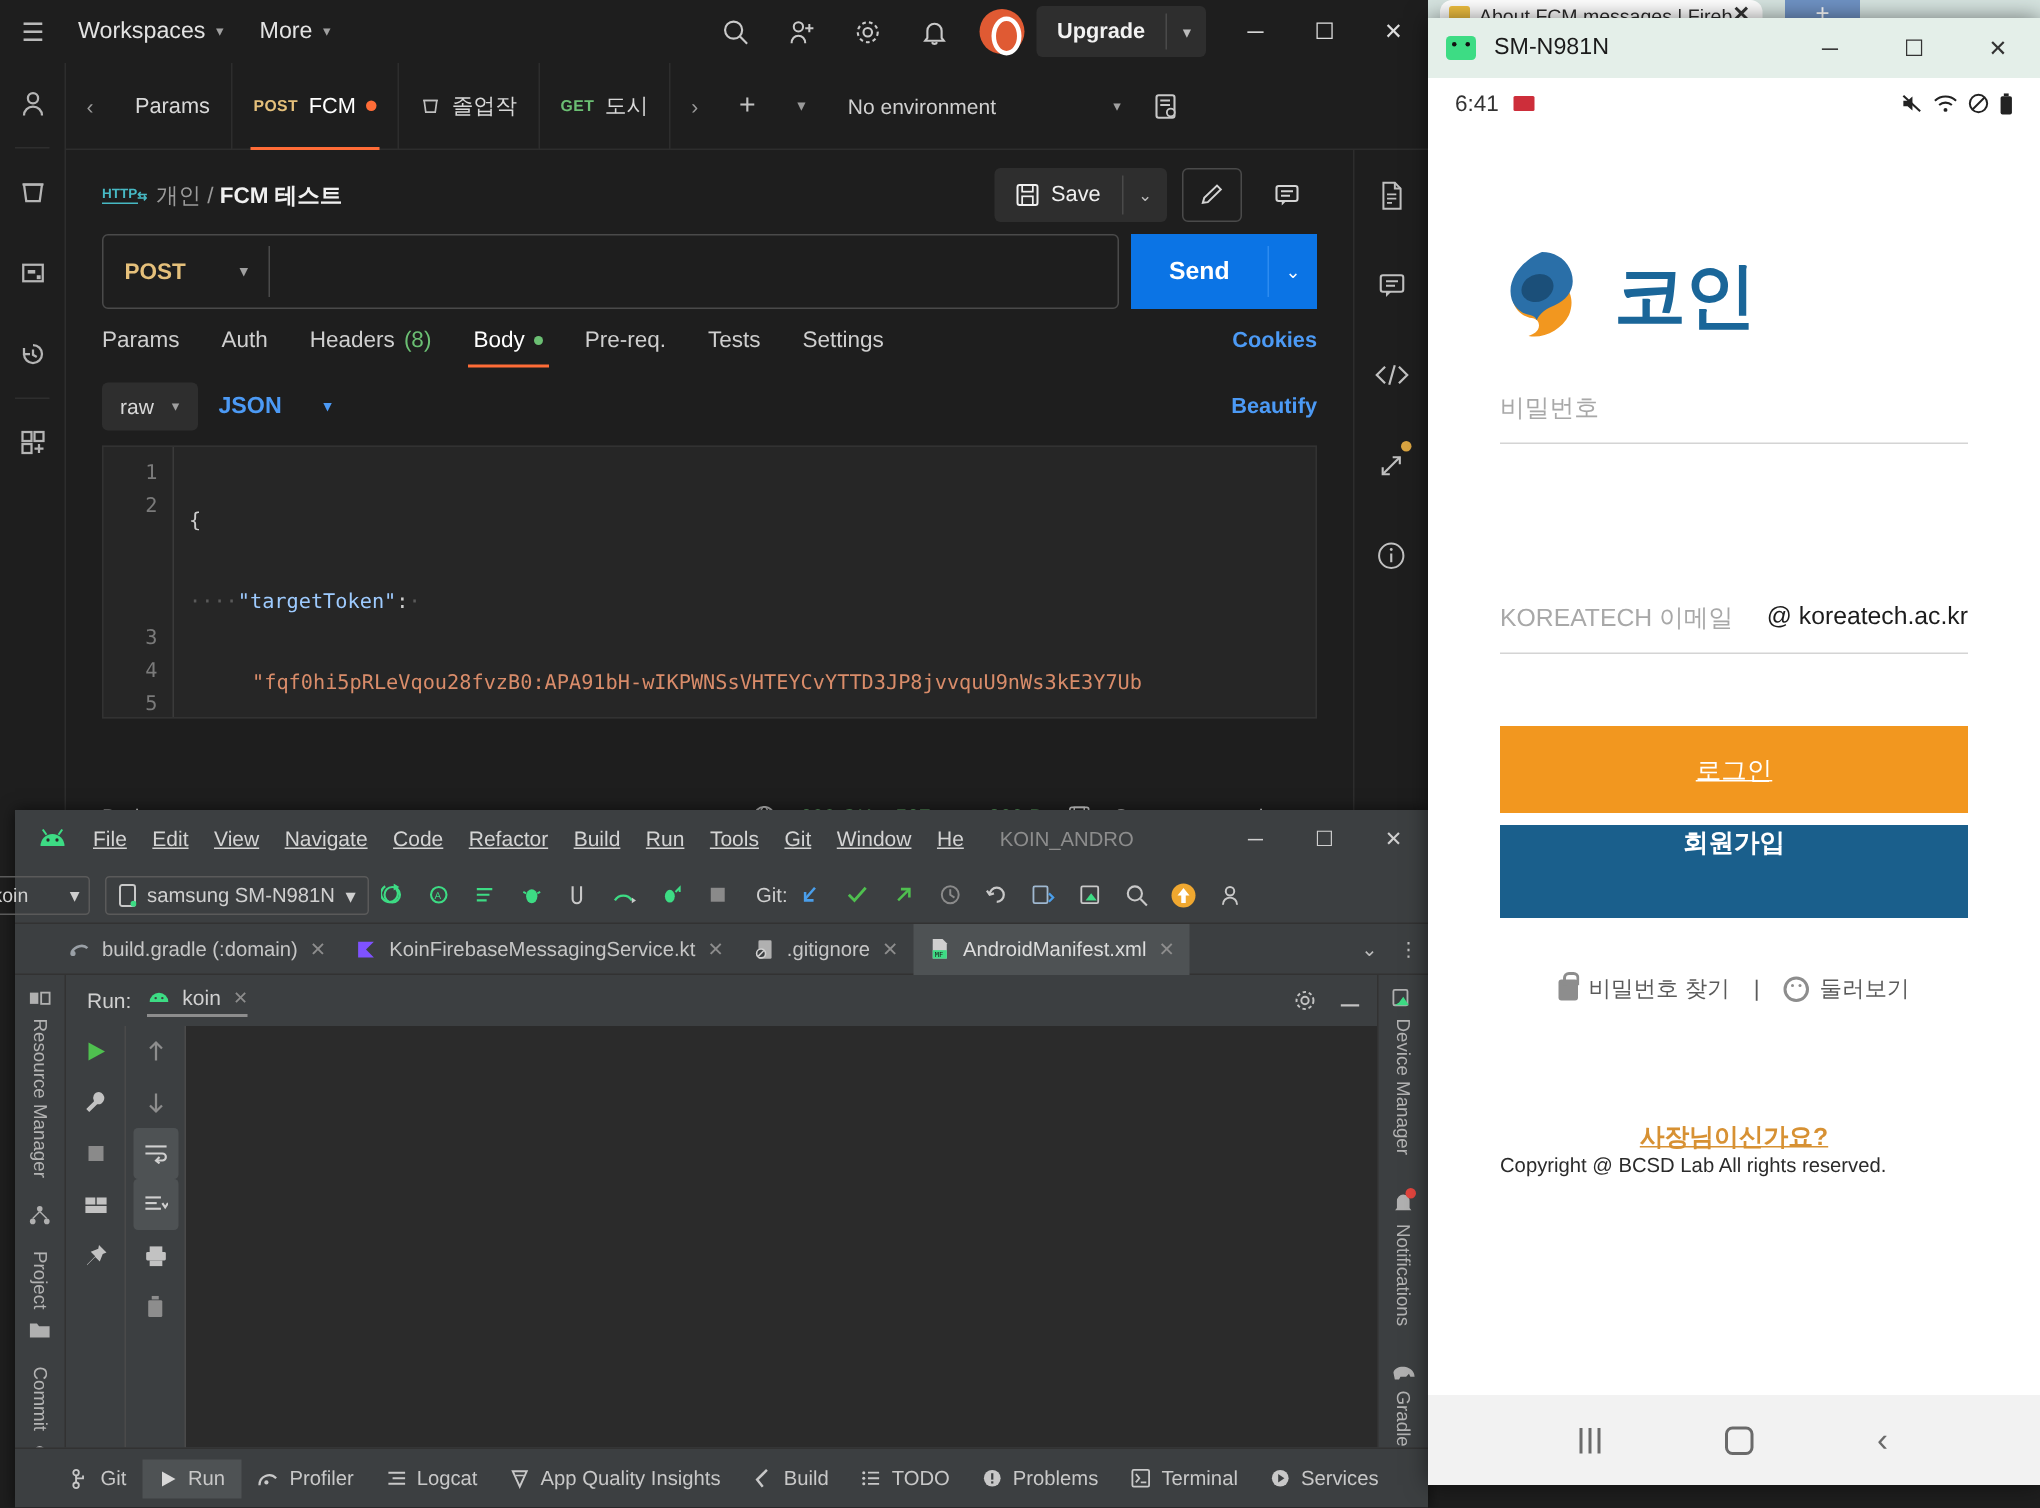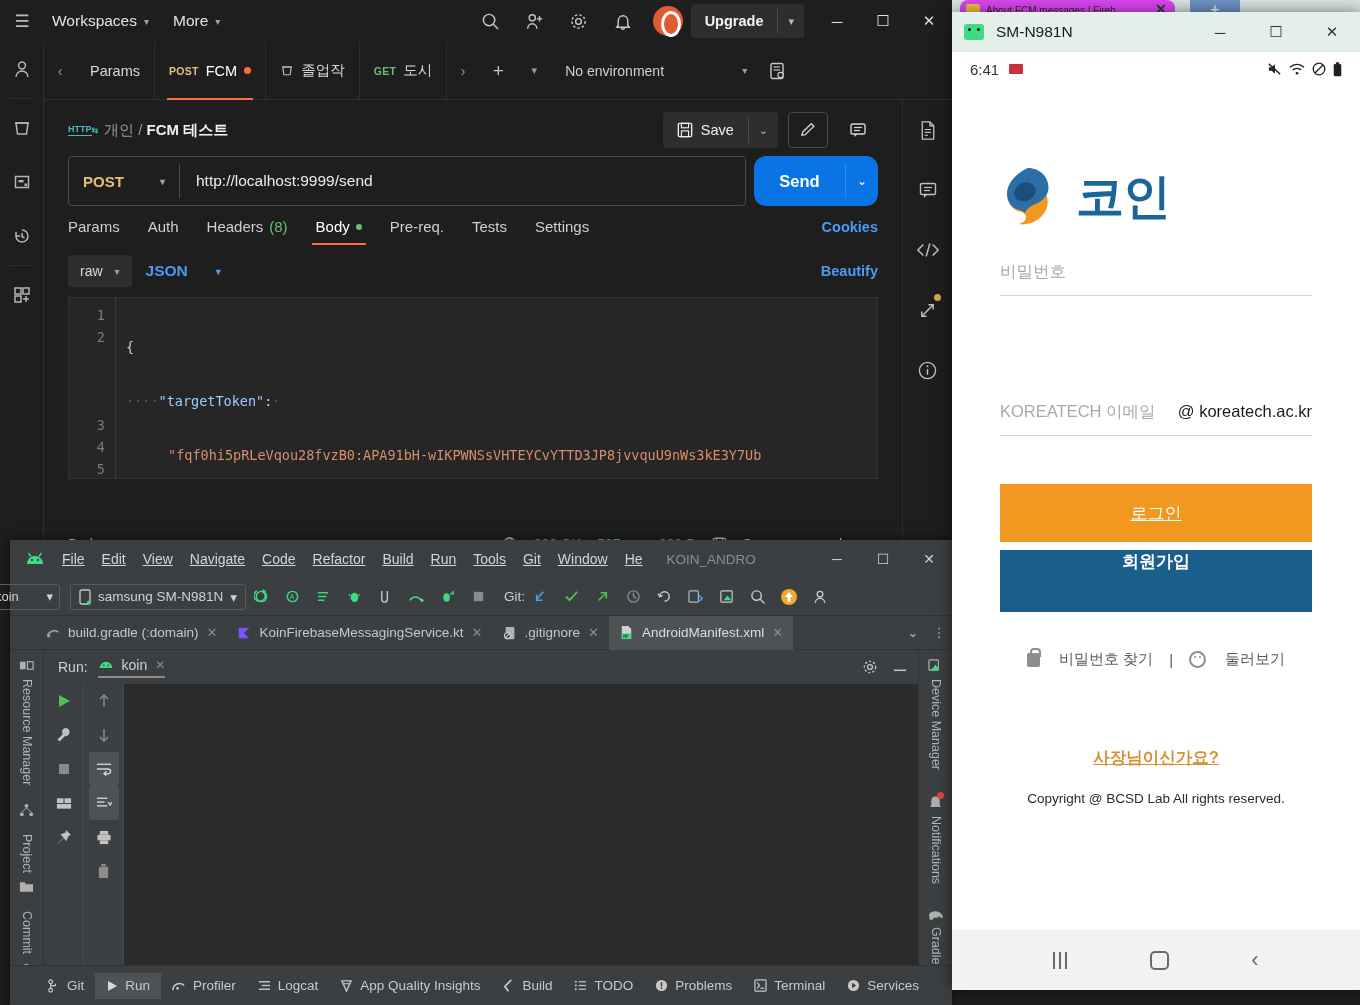--- a/index.html
+++ b/index.html
@@ -4,22 +4,22 @@
 <style>
   * { box-sizing: border-box; margin:0; padding:0; }
   html,body { width:1360px; height:1005px; overflow:hidden; background:#1e1e1e;
     font-family:"Liberation Sans", sans-serif; }
   #root { position:relative; width:1360px; height:1005px; }
 
   
   .browser { position:absolute; left:950px; top:0; width:410px; height:40px;
     background:#d6e4e0; }
   .br-tab { position:absolute; left:10px; top:0; width:215px; height:22px;
-    background:#d946ef; border-radius:8px 8px 0 0; color:#2b2b2b;
-    font-size:10px; line-height:22px; padding-left:26px; white-space:nowrap;
+    background:#ffffff; border-radius:8px 8px 0 0; color:#2b2b2b;
+    font-size:13px; line-height:22px; padding-left:26px; white-space:nowrap;
     overflow:hidden; }
   .br-tabicon { position:absolute; left:6px; top:4px; width:14px; height:14px;
     background:#f0c040; border-radius:2px; }
   .br-tabclose { position:absolute; left:205px; top:1px; color:#333; font-size:14px;
     font-weight:bold; }
   .br-plus { position:absolute; left:240px; top:0px; width:50px; height:22px;
     background:#6f92c4; color:#fff; font-size:16px; text-align:center; line-height:20px; }
 
   
   .pm { position:absolute; left:0; top:0; width:952px; height:560px;
@@ -90,21 +90,21 @@
   .sq-btn.nb { border:none; }
 
   .url-row { display:flex; padding:4px 24px 0 24px; }
   .url-box { flex:1; height:50px; border:1px solid #4a4a4a; border-radius:4px;
     display:flex; align-items:center; background:#1e1e1e; }
   .method { width:110px; display:flex; align-items:center; justify-content:space-between;
     padding:0 14px; font-size:15px; font-weight:bold; color:#e5c07b; }
   .url-div { width:1px; height:34px; background:#4a4a4a; }
   .url-inp { flex:1; padding-left:16px; font-size:15.5px; color:#ececec; }
   .send-btn { margin-left:8px; width:124px; height:50px; background:#0b74e5;
-    border-radius:12px; display:flex; align-items:center; }
+    border-radius:0; display:flex; align-items:center; }
   .send-btn .lbl { flex:1; text-align:center; font-size:16.5px; font-weight:bold;
     color:#fff; }
   .send-btn .sep { width:1px; height:34px; background:#2d8bf0; }
   .send-btn .cv { width:32px; text-align:center; color:#fff; font-size:12px; }
 
   .req-tabs { display:flex; align-items:center; padding:12px 24px 0 24px; gap:0; }
   .rt { font-size:15px; color:#cfcfcf; padding:0 14px 10px 14px; position:relative;
     display:flex; align-items:center; gap:6px; }
   .rt:first-child { padding-left:0; }
   .rt.active { color:#fff; }
@@ -245,35 +245,35 @@
   .fld.first { margin-top:92px; }
   .fld.second { margin-top:18px; }
   .btn-login { margin-top:48px; height:58px; background:#f2971f; display:flex;
     align-items:center; justify-content:center; }
   .btn-login span { color:#fff; font-size:17px; text-decoration:underline; }
   .btn-join { margin-top:8px; height:62px; background:#1a5f8c; display:flex;
     align-items:flex-start; justify-content:center; }
   .btn-join span { color:#fff; font-size:17px; font-weight:bold; }
   .help-row { margin-top:38px; display:flex; align-items:center;
     justify-content:center; gap:16px; font-size:15px; color:#5a5a5a; }
-  .help-row .it { display:flex; align-items:center; gap:19px; }
+  .help-row .it { display:flex; align-items:center; gap:7px; }
   .lock { width:13px; height:14px; background:#8d8d8d; border-radius:2px;
     position:relative; }
   .lock:before { content:""; position:absolute; left:3px; top:-5px; width:7px;
     height:7px; border:2px solid #8d8d8d; border-bottom:none;
     border-radius:4px 4px 0 0; }
   .smiley { width:17px; height:17px; border-radius:50%; border:2px solid #8d8d8d;
     position:relative; }
   .smiley:before,.smiley:after{content:"";position:absolute;top:3px;width:2px;
     height:2px;background:#8d8d8d;border-radius:50%;}
   .smiley:before{left:3px;} .smiley:after{right:3px;}
   .boss { margin-top:78px; text-align:center; }
   .boss span { color:#d79133; font-size:16.5px; font-weight:bold;
     text-decoration:underline; }
-  .copy { margin-top:22px; text-align:center; font-size:13.5px; color:#2b2b2b; }
+  .copy { font-size:13.5px; color:#2b2b2b; }
   .ph-nav { position:absolute; left:0; bottom:0; width:408px; height:60px;
     background:#f2f2f2; display:flex; align-items:center;
     justify-content:space-around; padding:0 60px; }
   .nav-recent { display:flex; gap:4px; }
   .nav-recent i { display:block; width:2px; height:17px; background:#6a6a6a; }
   .nav-home { width:19px; height:19px; border:2px solid #6a6a6a; border-radius:5px; }
   .nav-back { color:#6a6a6a; font-size:22px; line-height:1; }
   svg { display:block; }
 </style>
 </head>
@@ -463,21 +463,20 @@
         </div>
       </div>
 
       <div class="url-row">
         <div class="url-box">
           <div class="method">
             <span>POST</span>
             <span class="caret">▾</span>
           </div>
           <div class="url-div"></div>
-          <div class="url-inp">http://localhost:9999/send</div>
         </div>
         <div class="send-btn">
           <div class="lbl">Send</div>
           <div class="sep"></div>
           <div class="cv">⌄</div>
         </div>
       </div>
 
       <div class="req-tabs">
         <div class="rt">

